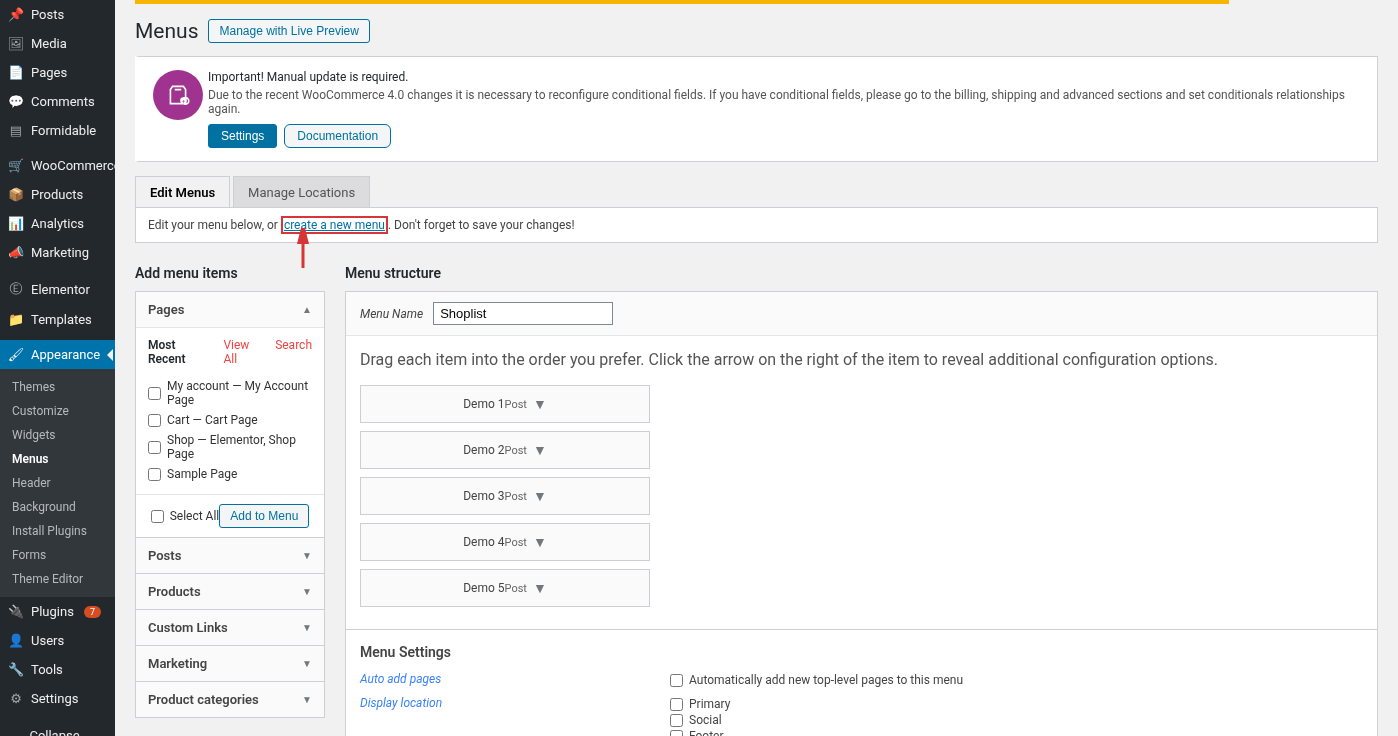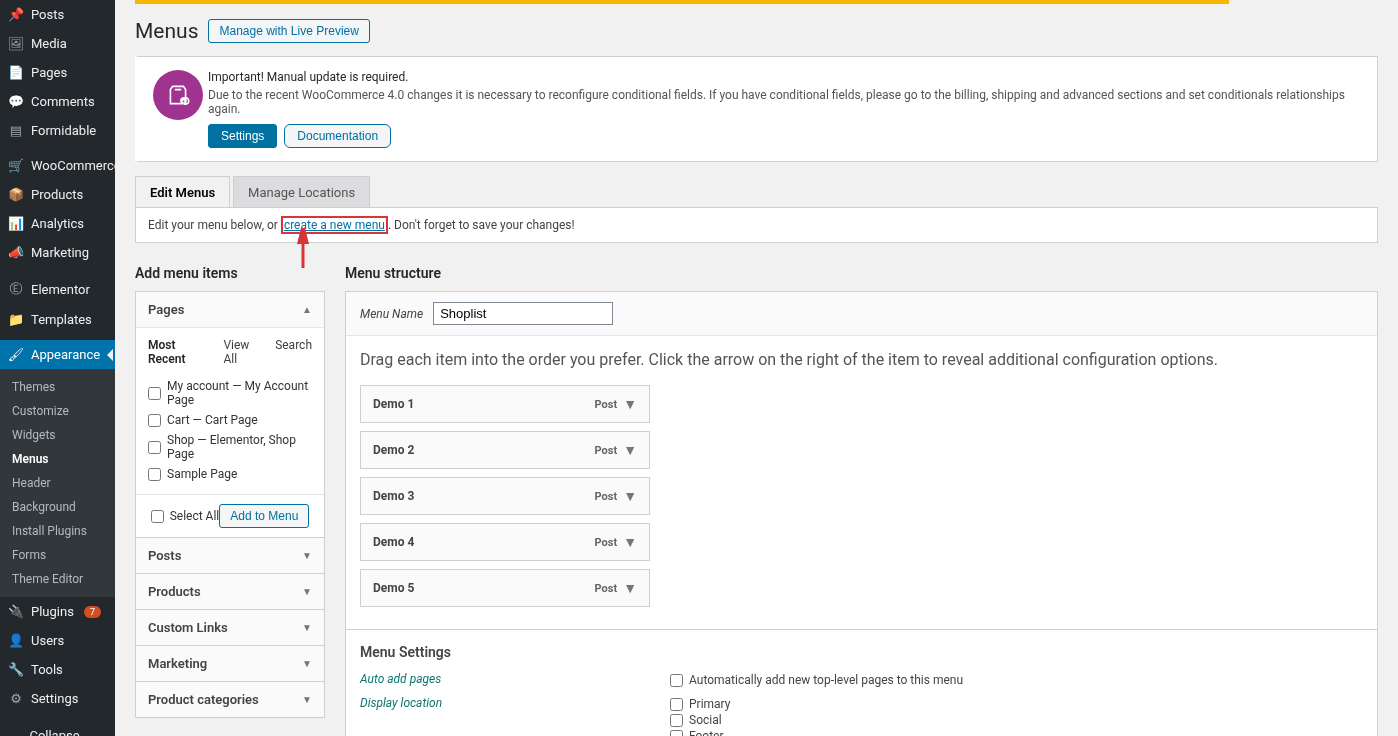--- a/index.html
+++ b/index.html
@@ -159,21 +159,21 @@
   justify-content: space-between;
   align-items:center;
   cursor:pointer;
   font-weight: 600;
 }
 .acc-body { padding: 10px 12px; border-top: 1px solid #e5e5e5;}
 .sub-tabs {
   display: flex; gap: 12px; font-size: 12px;
   margin-bottom: 10px;
 }
-.sub-tabs span { color: #404040; cursor: pointer;}
+.sub-tabs span { color: #ef4444; cursor: pointer;}
 .sub-tabs span.sel { color: #23282d; font-weight:600;}
 .chk-row { display:flex; align-items:center; gap:6px; padding: 3px 0; font-size: 12px; color: #333;}
 .acc-footer { border-top: 1px solid #e5e5e5; padding: 9px 12px; display:flex; justify-content:center; align-items:center;}
 .add-btn { border:1px solid #0071a1; background:#f3f5f6; color:#0071a1; padding: 4px 10px; border-radius:3px; font-size:12px; cursor:pointer;}
 .menu-edit {
   border: 1px solid #ccd0d4;
   background: #fff;
 }
 .menu-head {
   background: #fafafa;
@@ -185,33 +185,32 @@
 .menu-head input {
   border:1px solid #7e8993; padding:3px 6px; font-size:13px; width: 180px;
 }
 .menu-body { padding: 14px; }
 .menu-body p.hint { font-size: 16px; color:#555; margin-bottom: 16px;}
 .menu-item {
   border:1px solid #ccd0d4;
   background:#fafafa;
   width: 290px;
   padding: 10px 12px;
-  display:flex; justify-content:space-between; align-items:center;
+  display:flex; justify-content:center; align-items:center;
   margin-bottom: 8px;
   font-size: 12px;
-  font-weight: bold;
 }
 .menu-item .type { color:#666; font-size:11px; display:flex; align-items:center; gap:6px;}
 .menu-footer {
   border-top: 1px solid #ccd0d4;
   padding: 14px;
 }
 .menu-footer h4 { font-size: 14px; font-weight:600; margin-bottom:12px;}
 .settings-row { display:flex; margin-bottom: 8px; font-size:12px;}
-.settings-row .lbl { width: 310px; font-style: italic; color:#0f766e;}
+.settings-row .lbl { width: 310px; font-style: italic; color:#3b82f6;}
 .settings-row .opts label { display:flex; align-items:center; gap:6px; padding:1px 0;}
 .chev { color:#72777c; font-size: 14px;}
 .arrow-annotation {
   position: absolute;
   pointer-events: none;
 }
 .tri { color:#72777c; font-size: 10px;}
 </style>
 </head>
 <body>

